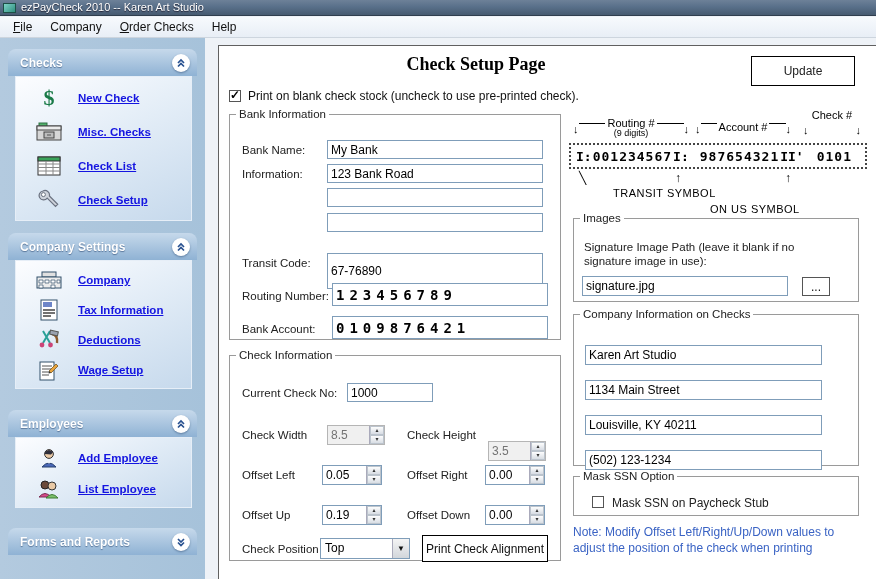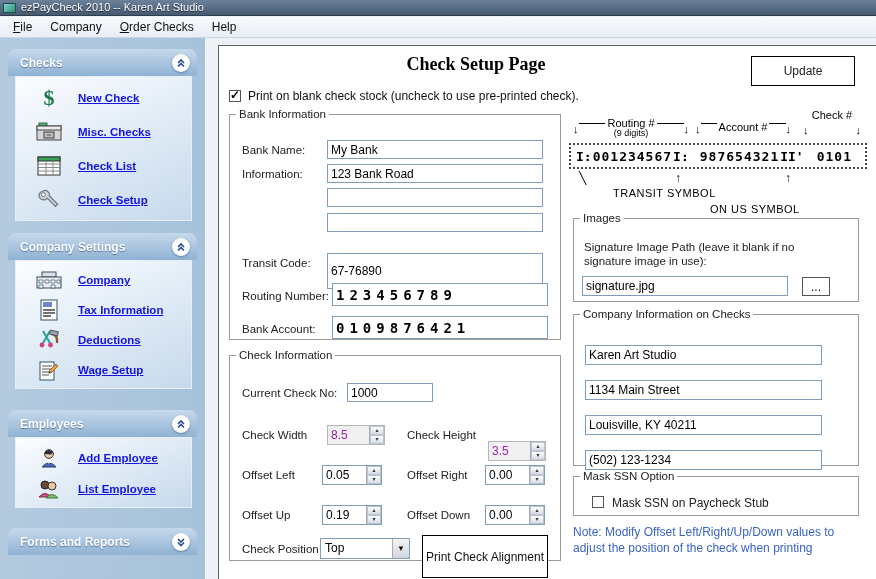--- a/index.html
+++ b/index.html
@@ -67,21 +67,21 @@
   #fs-bank { left:10px; top:62px; width:332px; height:232px; }
   #fs-check { left:10px; top:303px; width:332px; height:212px; }
   #fs-images { left:354px; top:166px; width:286px; height:90px; }
   #fs-company { left:354px; top:262px; width:286px; height:158px; }
   #fs-maskssn { left:354px; top:424px; width:286px; height:46px; }
 
   
   .spin { position:absolute; height:20px; border:1px solid #7f9db9; background:#fff; display:flex; }
   .spin .val { flex:1; font-size:12px; padding:2px 3px; color:#000; }
   .spin.disabled { background:#f0f0f0; border-color:#b5b5b5; }
-  .spin.disabled .val { color:#a21caf; }
+  .spin.disabled .val { color:#737373; }
   .spin-arrows { width:15px; display:flex; flex-direction:column; border-left:1px solid #aab; }
   .spin-btn { flex:1; background:linear-gradient(#fdfdfd,#d8dde4); border:1px solid #bcc4cd;
     font-size:6px; line-height:7px; text-align:center; color:#333; cursor:pointer; padding:0; }
   .spin-btn.up::after { content:"▴"; } .spin-btn.dn::after { content:"▾"; }
 
   
   .combo { position:absolute; height:21px; border:1px solid #7f9db9; background:#fff; display:flex; }
   .combo .val { flex:1; font-size:12px; padding:2px 4px; }
   .combo-btn { width:17px; background:linear-gradient(#f4f4f4,#d2d6db); border-left:1px solid #aab;
     display:flex; align-items:center; justify-content:center; cursor:pointer; }
@@ -353,21 +353,21 @@
             <button class="spin-btn up"></button>
             <button class="spin-btn dn"></button>
           </span>
       </div>
 
       <span class="flabel" style="left:12px;top:182px;">Check Position</span>
       <div class="combo" style="left:90px;top:177px;width:90px;">
         <span class="val">Top</span>
         <span class="combo-btn"></span>
       </div>
-      <button class="push-btn" style="left:192px;top:174px;width:126px;height:43px;">Print Check Alignment</button>
+      <button class="push-btn" style="left:192px;top:174px;width:126px;height:27px;">Print Check Alignment</button>
     </fieldset>
 
     <div class="sample">
       <div class="bracket" style="left:4px;width:116px;">
         <span class="arr">↓</span>
           <span class="line"></span>
         <span class="blabel"><span>Routing #</span><span class="sub">(9 digits)</span></span>
         <span class="line"></span>
           <span class="arr">↓</span>
       </div>

